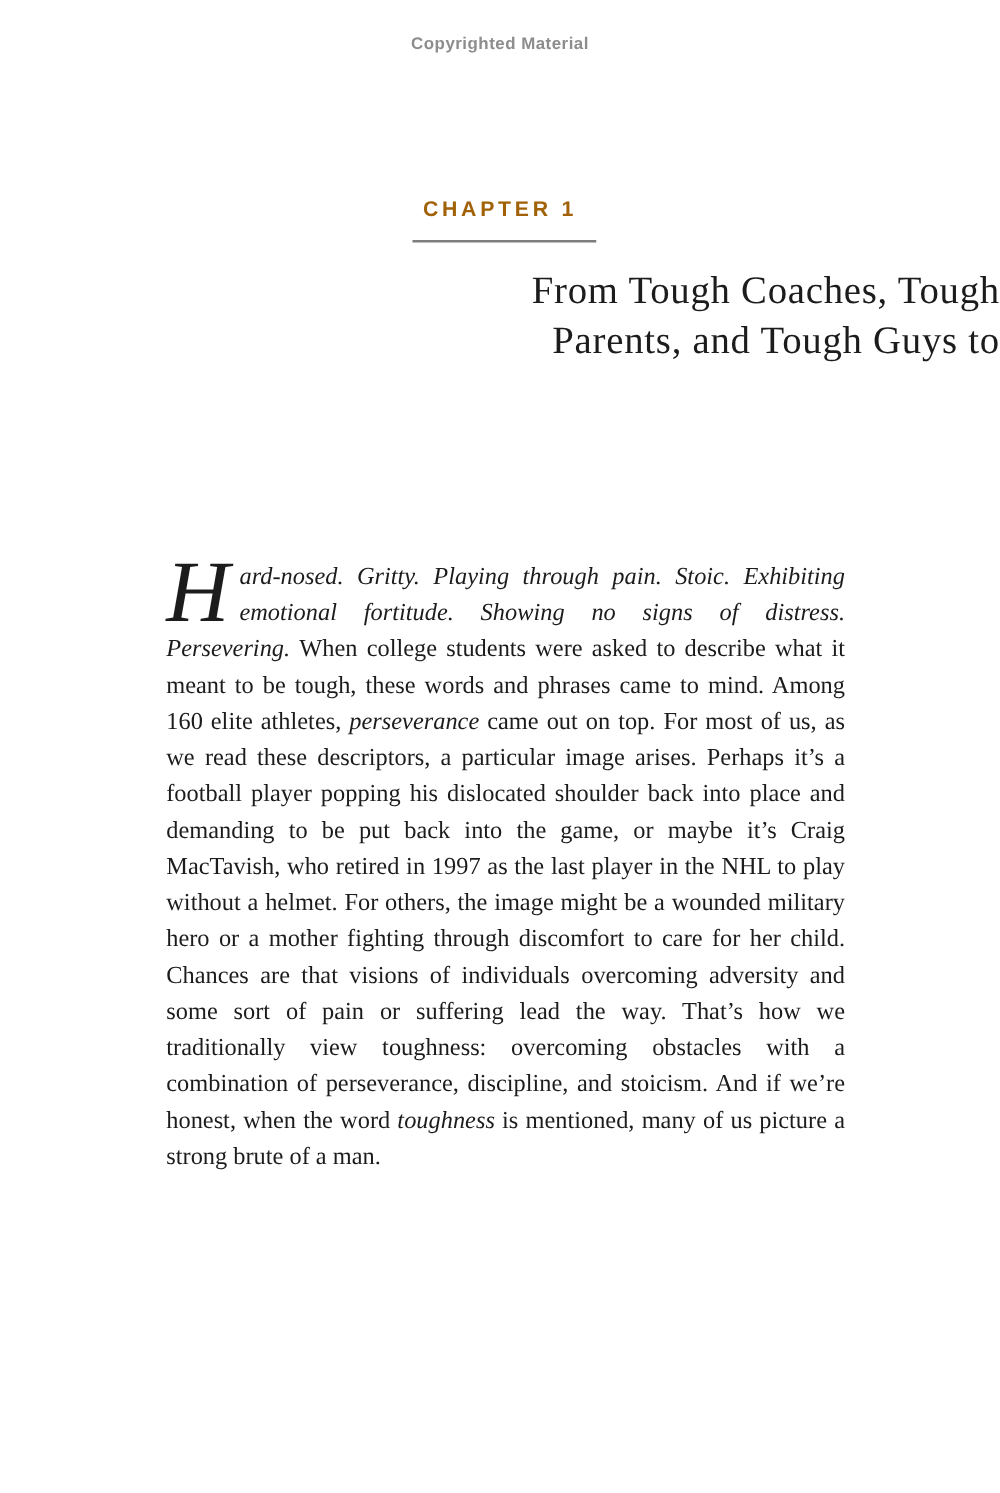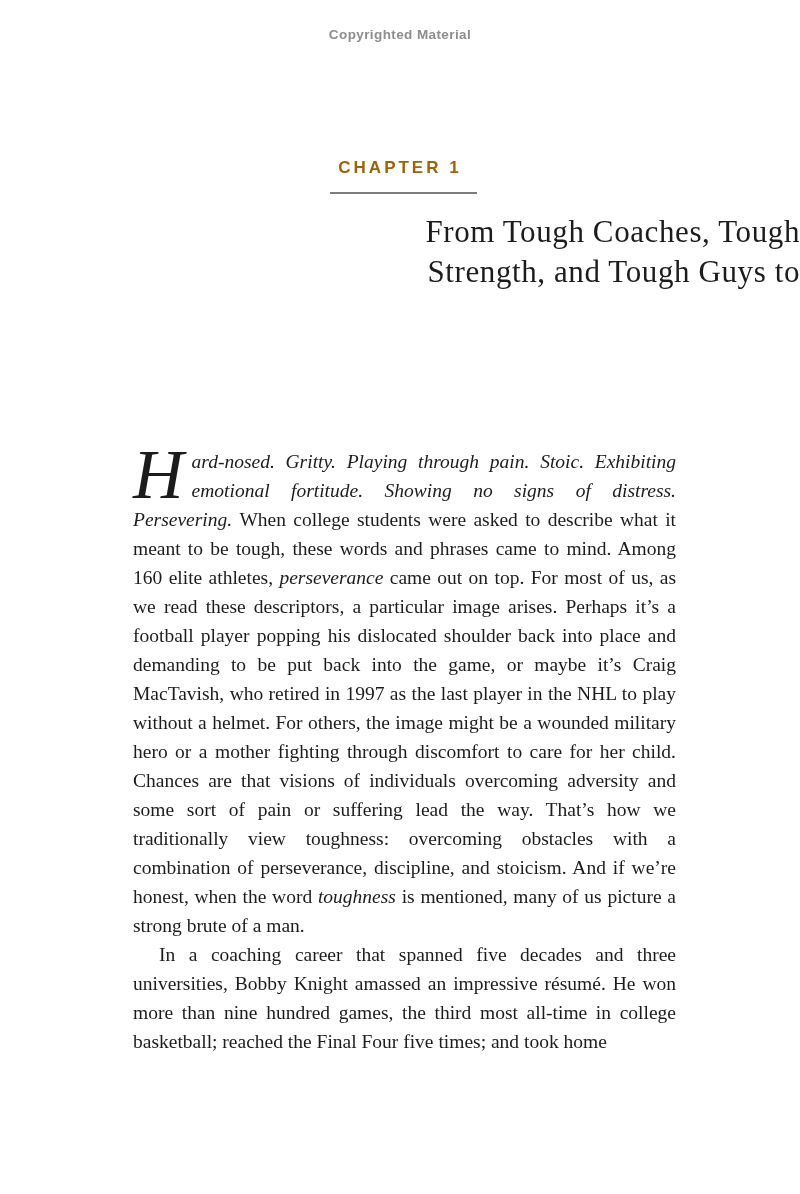--- a/index.html
+++ b/index.html
@@ -87,25 +87,24 @@
 <div class="page">
 
   <div class="watermark watermark-top">Copyrighted Material</div>
 
   <div class="chapter-label">CHAPTER 1</div>
 
   <div class="chapter-rule"></div>
 
   <h1 class="book-title">
     <span class="title-line">From Tough Coaches, Tough</span>
-    <span class="title-line">Strength, and Tough Guys to</span>
+    <span class="title-line">Parents, and Tough Guys to</span>
   </h1>
 
   <div class="body-text">
     <p>
       <span class="dropcap">H</span><span class="ital">ard-nosed. Gritty. Playing through pain. Stoic. Exhibiting emotional fortitude. Showing no signs of distress. Persevering. </span><span>When college students were asked to describe what it meant to be tough, these words and phrases came to mind. Among 160 elite athletes, </span><span class="ital">perseverance</span><span> came out on top. For most of us, as we read these descriptors, a particular image arises. Perhaps it’s a football player popping his dislocated shoulder back into place and demanding to be put back into the game, or maybe it’s Craig MacTavish, who retired in 1997 as the last player in the NHL to play without a helmet. For others, the image might be a wounded military hero or a mother fighting through discomfort to care for her child. Chances are that visions of individuals overcoming adversity and some sort of pain or suffering lead the way. That’s how we traditionally view toughness: overcoming obstacles with a combination of perseverance, discipline, and stoicism. And if we’re honest, when the word </span><span class="ital">toughness</span><span> is mentioned, many of us picture a strong brute of a man.</span>
     </p>
-    <p class="para-indent">In a coaching career that spanned five decades and three universities, Bobby Knight amassed an impressive résumé. He won more than nine hundred games, the third most all-time in college basketball; reached the Final Four five times; and took home</p>
   </div>
 
   <div class="watermark watermark-bottom">Copyrighted Material</div>
 
 </div>
 
 </body></html>

